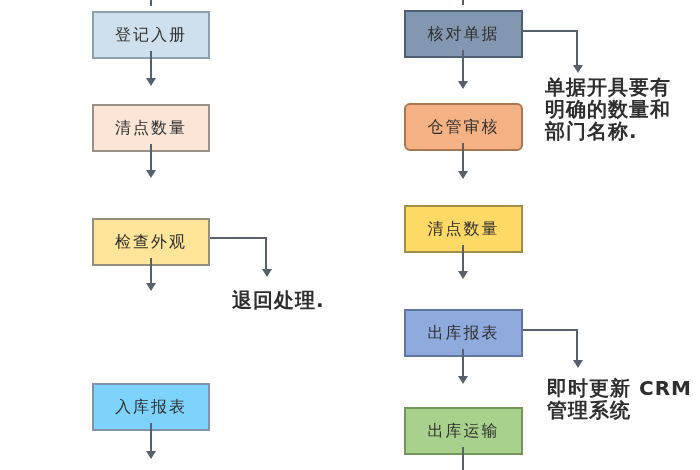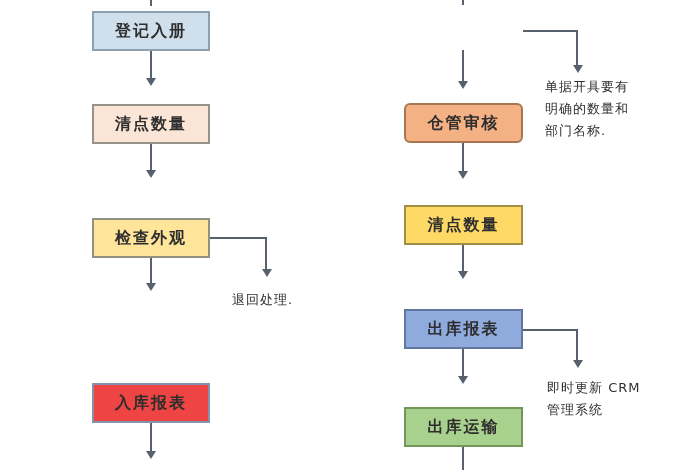--- a/index.html
+++ b/index.html
@@ -5,41 +5,41 @@
   html,body{margin:0;padding:0;background:#ffffff;}
   #canvas{
     position:relative;
     width:700px;height:470px;
     background:#ffffff;
     overflow:hidden;
     font-family:"DejaVu Sans","Liberation Sans",sans-serif;
   }
   .box{
     position:absolute;
-    height:40px;
+    height:48px;
     box-sizing:border-box;
     border:2px solid #777;
     display:flex;align-items:center;justify-content:center;
-    font-weight:bold;font-size:16px;letter-spacing:2px;
+    font-weight:normal;font-size:16px;letter-spacing:2px;
     color:var(--text,#2e2e2e);
     white-space:nowrap;
   }
   .box.w-left{width:118px;left:92px;}
   .box.w-right{width:119px;left:404px;}
   .vline{position:absolute;width:2px;background:var(--arrow,#57616e);}
   .hline{position:absolute;height:2px;background:var(--arrow,#57616e);}
   .ah-down{
     position:absolute;width:0;height:0;
     border-left:5px solid transparent;
     border-right:5px solid transparent;
     border-top:8px solid var(--arrow,#57616e);
   }
   .note{
     position:absolute;
-    font-weight:normal;font-size:13px;line-height:22px;
+    font-weight:bold;font-size:20px;line-height:22px;
     letter-spacing:1px;
     color:var(--text,#2e2e2e);
     white-space:nowrap;
   }
 </style>
 </head>
 <body>
 
 <div id="canvas" style="--arrow: #57616e; --text: #2e2e2e;">
 
@@ -61,27 +61,28 @@
   <div class="vline" style="left:265px;top:237px;height:33px;"></div>
   <div class="ah-down" style="left:262px;top:269px;"></div>
 
   <div class="vline" style="left:150px;top:258px;height:26px;"></div>
   <div class="ah-down" style="left:146px;top:283px;"></div>
 
   <div class="note" style="left:232px;top:289px;">
     <div>退回处理.</div>
   </div>
 
-  <div class="box w-left" style="top: 383px; background-color: #ef4444; border-color: rgb(129, 147, 173);">入库报表</div>
+  <div class="box w-left" style="top: 383px; background-color: #7dd3fc; border-color: rgb(129, 147, 173);">入库报表</div>
 
   <div class="vline" style="left:150px;top:423px;height:29px;"></div>
   <div class="ah-down" style="left:146px;top:451px;"></div>
 
   <div class="vline" style="left:462px;top:0;height:5px;"></div>
 
+  <div class="box w-right" style="top: 10px; background-color: rgb(132, 151, 176); border-color: rgb(78, 95, 115);">核对单据</div>
 
   <div class="hline" style="left:523px;top:30px;width:55px;"></div>
   <div class="vline" style="left:576px;top:30px;height:36px;"></div>
   <div class="ah-down" style="left:573px;top:65px;"></div>
 
   <div class="note" style="left:545px;top:76px;">
     <div>单据开具要有</div>
     <div>明确的数量和</div>
     <div>部门名称.</div>
   </div>

